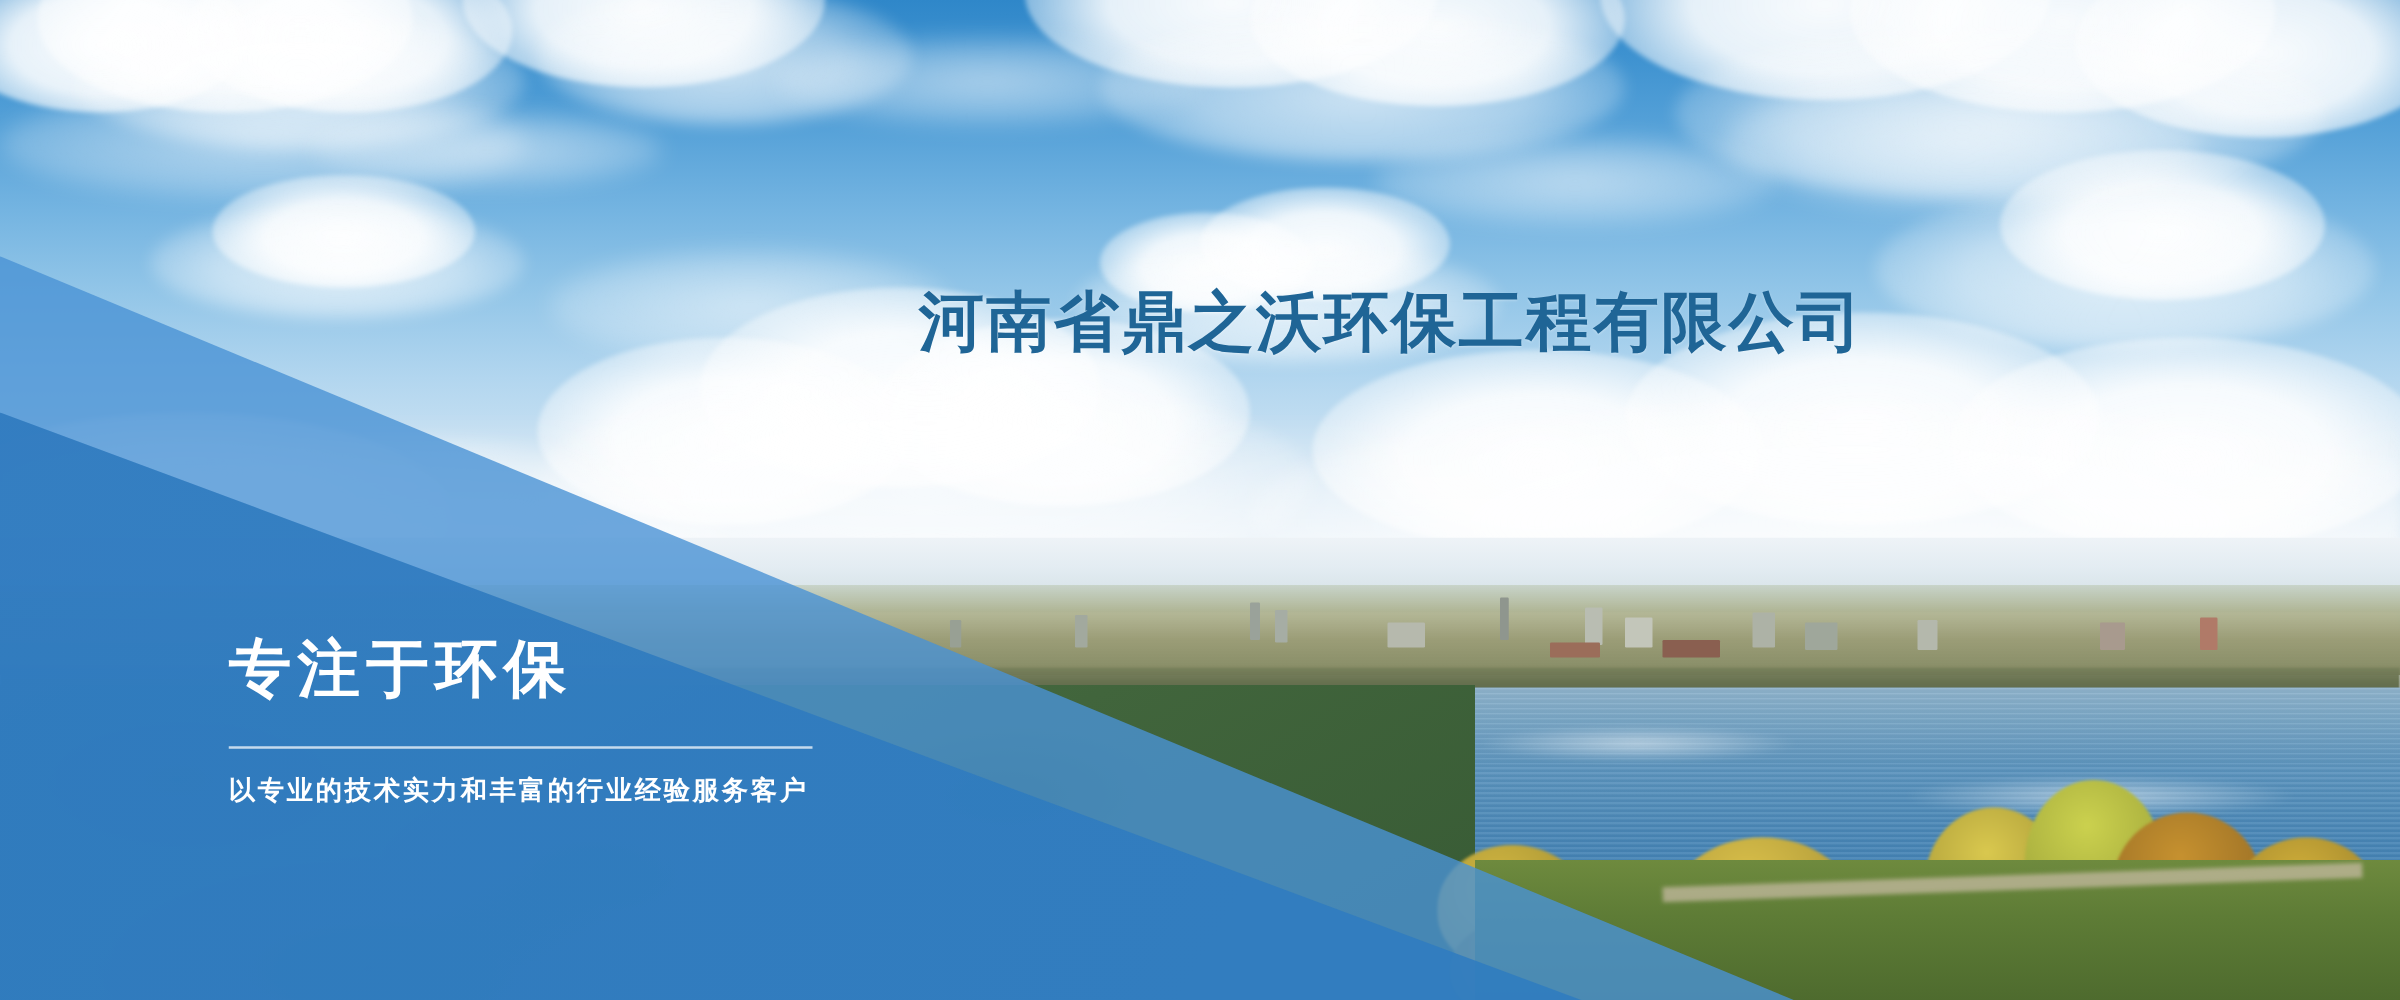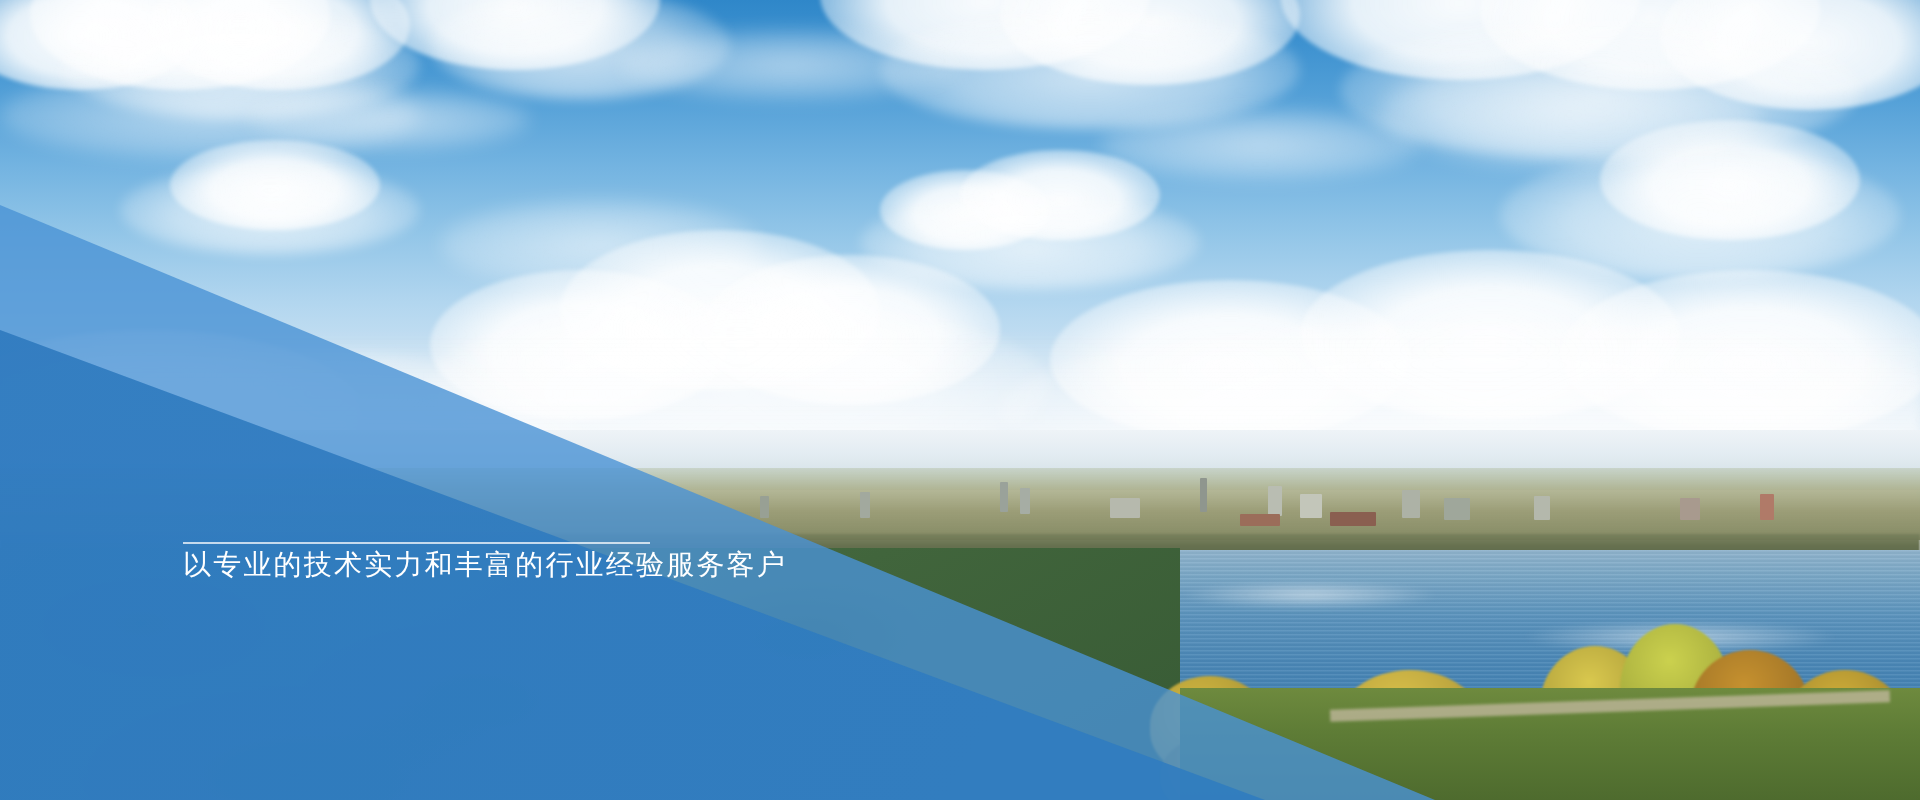--- a/index.html
+++ b/index.html
@@ -259,23 +259,23 @@
     line-height: 1.1;
     white-space: nowrap;
   }
   .slogan-rule {
     width: 467px;
     height: 2px;
     background: rgba(255,255,255,0.72);
     margin-top: 34px;
   }
   .slogan-sub {
-    margin-top: 2px;
-    font-size: 28px;
-    font-weight: 400;
+    margin-top: 19px;
+    font-size: 21px;
+    font-weight: 700;
     letter-spacing: 2.2px;
     color: #ffffff;
     white-space: nowrap;
   }
 </style>
 </head>
 <body>
 
 <div class="banner">
 
@@ -381,20 +381,22 @@
 
     <div class="grass-strip"></div>
     <div class="path"></div>
   </div>
 
   <div class="ov-light"></div>
   <div class="ov-dark"></div>
   <div class="ov-tint"></div>
 
   <div class="title-block">
+    <div class="title-cn">河南省鼎之沃环保工程有限公司</div>
   </div>
 
   <div class="slogan-block">
+    <div class="slogan-main">专注于环保</div>
     <div class="slogan-rule"></div>
     <div class="slogan-sub">以专业的技术实力和丰富的行业经验服务客户</div>
   </div>
 
 </div>
 
 </body></html>

